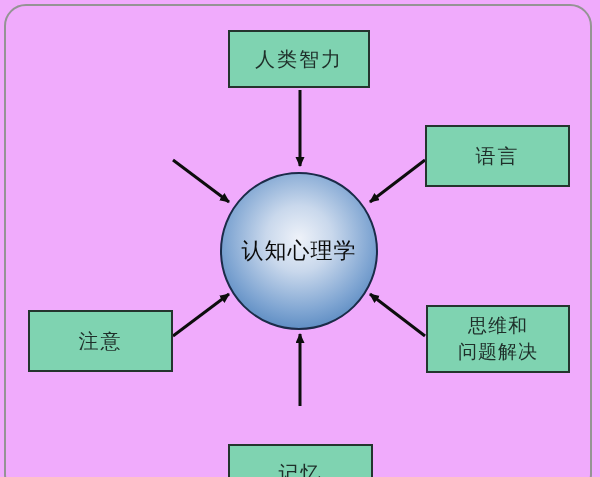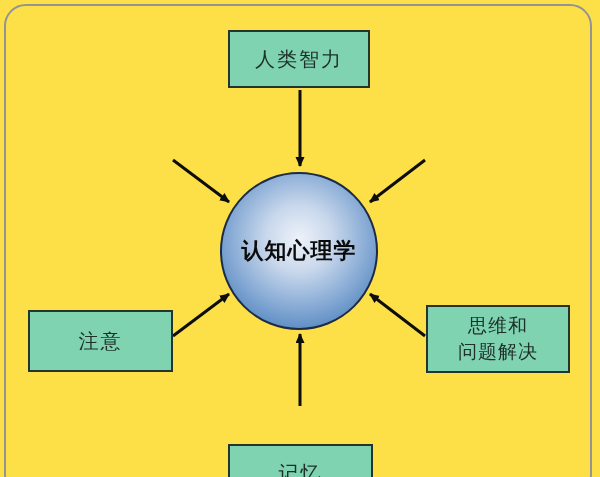--- a/index.html
+++ b/index.html
@@ -5,21 +5,21 @@
   html, body {
     margin: 0;
     padding: 0;
     background: #ffffff;
     font-family: "Liberation Sans", sans-serif;
   }
   .stage {
     position: relative;
     width: 600px;
     height: 477px;
-    background: #fde047;
+    background: #f0abfc;
     overflow: hidden;
   }
   .frame {
     position: absolute;
     left: 4px;
     top: 4px;
     width: 588px;
     height: 492px; 
     border: 2px solid var(--frame-border, #949494);
     border-radius: 22px;
@@ -61,21 +61,21 @@
       var(--circle-center, #eef2f9) 0%,
       #c9d8ec 28%,
       #7fa5d2 62%,
       var(--circle-edge, #4077b5) 92%);
     display: flex;
     align-items: center;
     justify-content: center;
   }
   .hub-label {
     font-family: "Liberation Sans", sans-serif;
-    font-weight: bold;
+    font-weight: normal;
     font-size: 22px;
     letter-spacing: 1px;
     color: #0b0b0b;
   }
   svg.arrows {
     position: absolute;
     left: 0;
     top: 0;
     width: 600px;
     height: 477px;
@@ -100,20 +100,23 @@
     <line x1="173" y1="160" x2="229" y2="202" marker-end="url(#ah)"></line>
     <line x1="425" y1="160" x2="370" y2="202" marker-end="url(#ah)"></line>
     <line x1="173" y1="336" x2="229" y2="294" marker-end="url(#ah)"></line>
     <line x1="425" y1="336" x2="370" y2="294" marker-end="url(#ah)"></line>
     <line x1="300" y1="406" x2="300" y2="334" marker-end="url(#ah)"></line>
   </svg>
 
   <div id="box-top" class="node-box">
     <span>人类智力</span>
   </div>
+  <div id="box-ur" class="node-box">
+    <span>语言</span>
+  </div>
   <div id="box-ll" class="node-box">
     <span>注意</span>
   </div>
   <div id="box-lr" class="node-box two-line">
     <span>思维和
 问题解决</span>
   </div>
   <div id="box-bottom" class="node-box">
     <span>记忆</span>
   </div>

